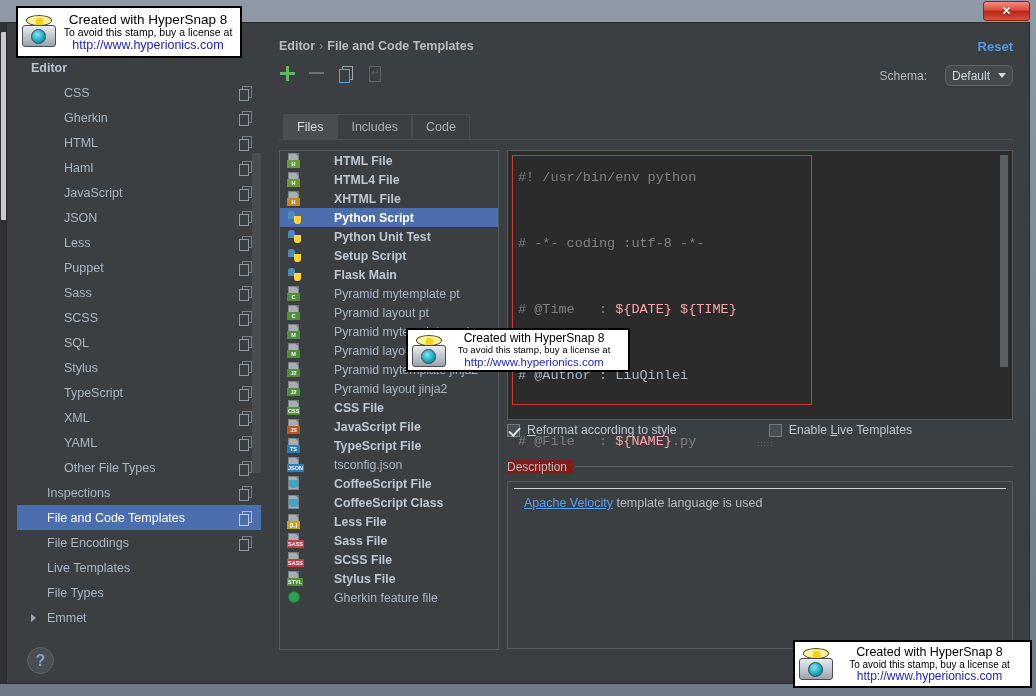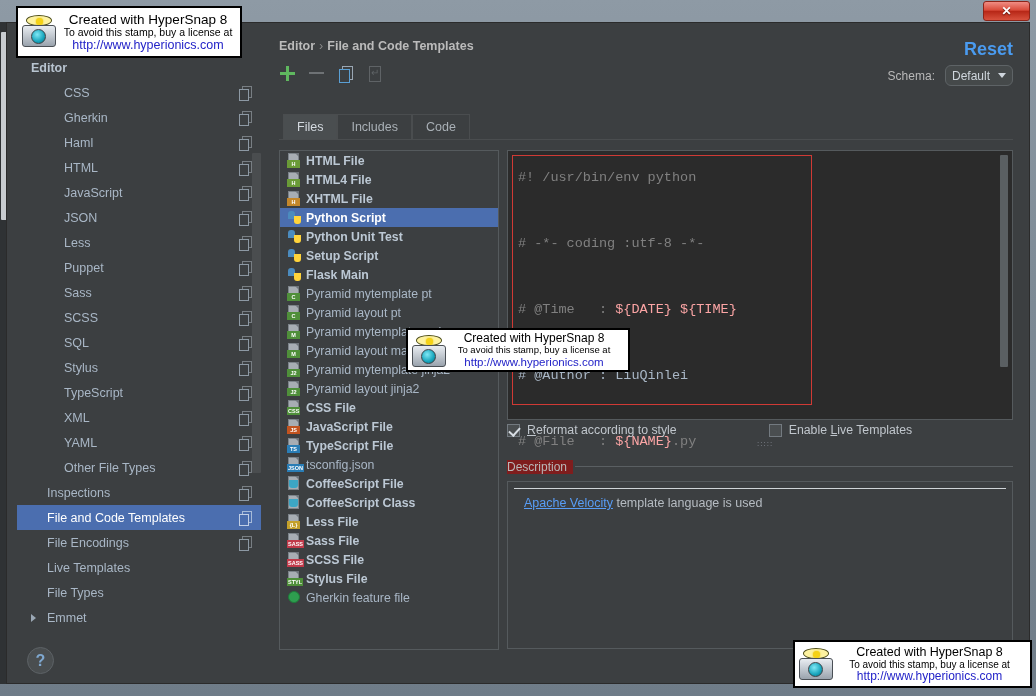--- a/index.html
+++ b/index.html
@@ -85,55 +85,55 @@
     background:#4a4d4f; border-radius:1px;
   }
 
   
   .content { position:absolute; left:258px; top:2px; right:2px; bottom:46px; }
   .breadcrumb {
     position:absolute; left:14px; top:14px; font-size:12.5px; font-weight:bold; color:#bbbbbb;text-align:right;
   }
   .breadcrumb .sep { color:#8a8a8a; font-weight:normal; margin:0 4px; }
   .reset-link {
-    position:absolute; right:14px; top:14px; font-size:18px; font-weight:bold; color:#4a9bf0;
+    position:absolute; right:14px; top:14px; font-size:13px; font-weight:bold; color:#4a9bf0;
   }
   .toolbar { position:absolute; left:14px; top:40px; display:flex; align-items:center; gap:12px; }
   .tb-icon { width:17px; height:17px; position:relative; }
   .ic-plus::before { content:""; position:absolute; left:7px; top:1px; width:3px; height:15px; background:#5fb85f; }
   .ic-plus::after  { content:""; position:absolute; left:1px; top:7px; width:15px; height:3px; background:#5fb85f; }
   .ic-minus::after { content:""; position:absolute; left:1px; top:7px; width:15px; height:2px; background:#6e7275; }
   .ic-copy::before { content:""; position:absolute; left:5px; top:1px; width:9px; height:12px; border:1px solid #9aa7b4; }
   .ic-copy::after  { content:""; position:absolute; left:2px; top:4px; width:9px; height:12px; border:1px solid #5a9fd4; background:#3c3f41; }
   .ic-export::before { content:""; position:absolute; left:3px; top:1px; width:10px; height:14px; border:1px solid #5f6366; }
   .ic-export::after { content:"↵"; position:absolute; left:5px; top:2px; font-size:10px; color:#5f6366; }
 
   .schema-box { position:absolute; right:14px; top:40px; display:flex; align-items:center; gap:10px; }
   .schema-lbl { font-size:12px; color:#b9b9b9; }
   .schema-sel {
     min-width:66px; height:21px; background:#45494a; border:1px solid #5e6366; border-radius:6px;
-    color:#cfd6dd; font-size:12px; display:flex; align-items:center; padding:0 6px; gap:8px;
+    color:#cfd6dd; font-size:12px; display:flex; align-items:center; padding:0 6px; gap:8px;margin-left:8px;
   }
   .caret { width:0;height:0;border-left:4px solid transparent;border-right:4px solid transparent;border-top:5px solid #cfd6dd; }
 
   .tabs { position:absolute; left:18px; top:89px; display:flex; }
   .tab {
     padding: 5px 13px 6px; font-size:12.5px; color:#a9b0b6; border:1px solid #4a4d4f;
     border-bottom:none; background:#3c3f41;
   }
   .tab.active { background:#4a4e50; color:#d4dae0; }
   .tab-line { position:absolute; left:14px; right:14px; top:114px; height:1px; background:#4a4d4f; }
 
   
   .filelist {
     position:absolute; left:14px; top:125px; width:220px; height:500px;
     background:#3c3f41; border:1px solid #555a5d; overflow:hidden;
   }
   .file-row { height:19px; display:flex; align-items:center; padding-left:6px; white-space:nowrap; }
-  .file-row .fl { font-size:12.3px; color:#a9b7c6; }
+  .file-row .fl { font-size:12.3px; color:#a9b7c6;margin-left:28px; }
   .file-row.bold .fl { font-weight:bold; color:#bcc8d4; }
   .file-row.selected { background:#4b6eaf; }
   .file-row.selected .fl { color:#ffffff; }
   .fic { width:15px; height:15px; margin-right:5px; position:relative; flex:none; }
   .fic .sheet {
     position:absolute; left:2px; top:0; width:11px; height:14px;
     background:#a7adb3; border:1px solid #7d848a;
   }
   .fic .fold { position:absolute; left:9px; top:0; width:0;height:0;
     border-left:4px solid transparent; border-top:4px solid #6f757b; }
@@ -262,25 +262,25 @@
             </div>
             <div class="tree-row lvl1">
               <span class="lbl">CSS</span>
               <span class="copy-icon"></span>
             </div>
             <div class="tree-row lvl1">
               <span class="lbl">Gherkin</span>
               <span class="copy-icon"></span>
             </div>
             <div class="tree-row lvl1">
+              <span class="lbl">HTML</span>
+              <span class="copy-icon"></span>
+            </div>
+            <div class="tree-row lvl1">
               <span class="lbl">Haml</span>
-              <span class="copy-icon"></span>
-            </div>
-            <div class="tree-row lvl1">
-              <span class="lbl">HTML</span>
               <span class="copy-icon"></span>
             </div>
             <div class="tree-row lvl1">
               <span class="lbl">JavaScript</span>
               <span class="copy-icon"></span>
             </div>
             <div class="tree-row lvl1">
               <span class="lbl">JSON</span>
               <span class="copy-icon"></span>
             </div>

